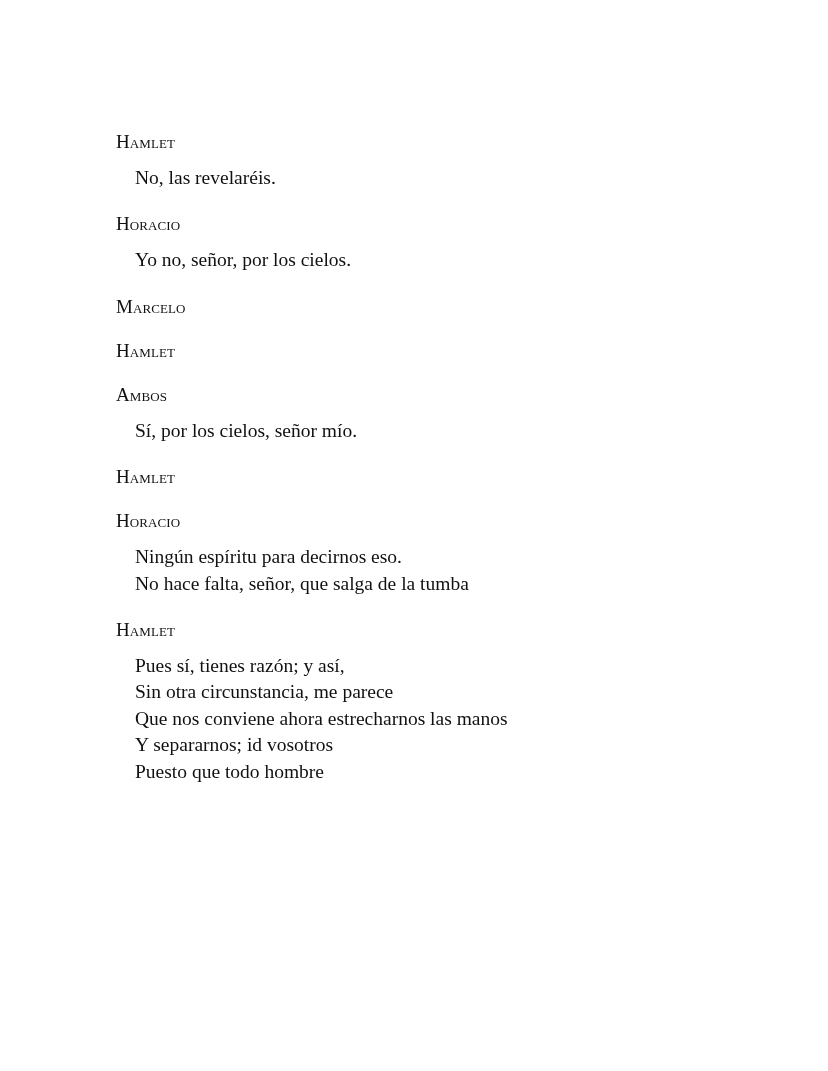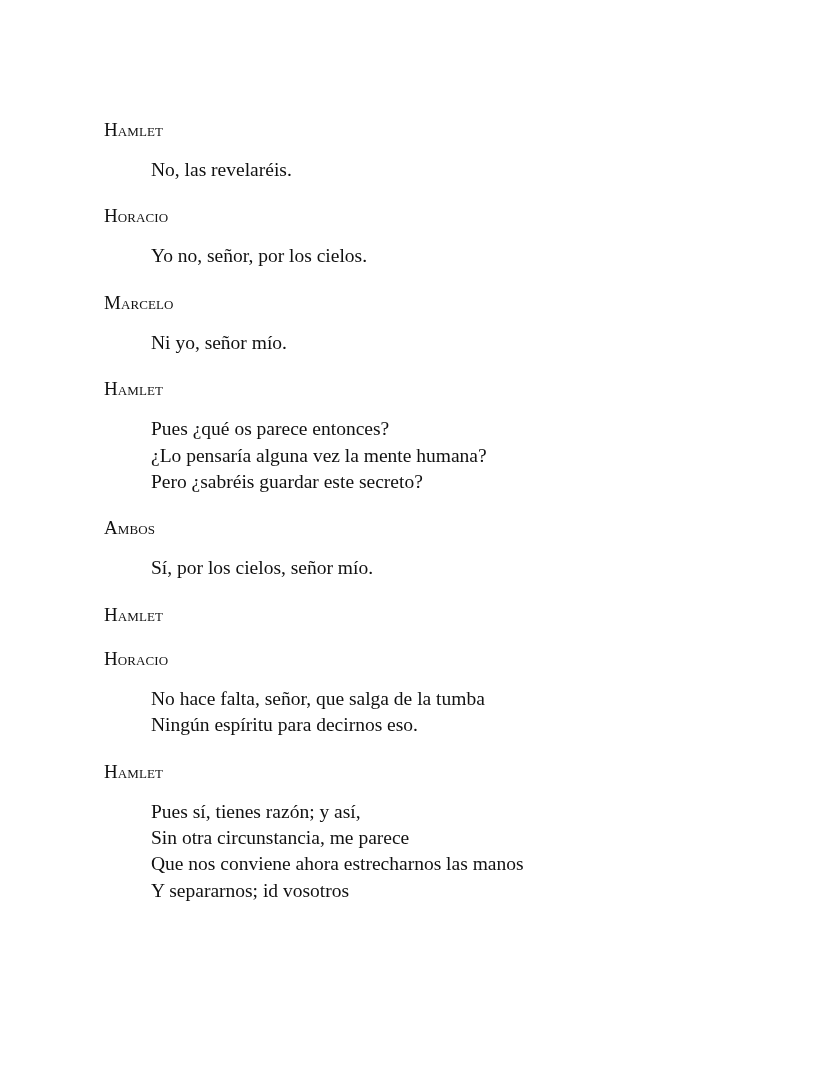--- a/index.html
+++ b/index.html
@@ -22,25 +22,25 @@
       width: 640px;
     }
     .speech {
       margin: 0 0 22px 0;
     }
     .speaker {
       font-variant: small-caps;
       font-size: 19px;
       line-height: 22px;
       height: 22px;
-      margin: 0;
+      margin: 12px;
       letter-spacing: 0.1px;
     }
     .lines {
-      margin: 16px;
+      margin: 0;
       padding-left: 31px;
     }
     .line {
       font-size: 19.5px;
       line-height: 26.4px;
       height: 26.4px;
       white-space: nowrap;
     }
   </style>
 </head>
@@ -57,58 +57,51 @@
 
   <div class="speech">
     <div class="speaker">Horacio</div>
     <div class="lines">
       <div class="line">Yo no, señor, por los cielos.</div>
     </div>
   </div>
 
   <div class="speech">
     <div class="speaker">Marcelo</div>
-    <div class="lines">
-      <div class="line">Ni yo, señor mío.</div>
-    </div>
   </div>
 
   <div class="speech">
     <div class="speaker">Hamlet</div>
-    <div class="lines">
-      <div class="line">Pues ¿qué os parece entonces?</div>
-      <div class="line">¿Lo pensaría alguna vez la mente humana?</div>
-      <div class="line">Pero ¿sabréis guardar este secreto?</div>
-    </div>
   </div>
 
   <div class="speech">
     <div class="speaker">Ambos</div>
     <div class="lines">
       <div class="line">Sí, por los cielos, señor mío.</div>
     </div>
   </div>
 
   <div class="speech">
     <div class="speaker">Hamlet</div>
     <div class="lines">
     </div>
   </div>
 
   <div class="speech">
     <div class="speaker">Horacio</div>
     <div class="lines">
+      <div class="line">Ningún espíritu para decirnos eso.</div>
       <div class="line">No hace falta, señor, que salga de la tumba</div>
-      <div class="line">Ningún espíritu para decirnos eso.</div>
     </div>
   </div>
 
   <div class="speech">
     <div class="speaker">Hamlet</div>
     <div class="lines">
       <div class="line">Pues sí, tienes razón; y así,</div>
       <div class="line">Sin otra circunstancia, me parece</div>
       <div class="line">Que nos conviene ahora estrecharnos las manos</div>
       <div class="line">Y separarnos; id vosotros</div>
+      <div class="line">Puesto que todo hombre</div>
     </div>
   </div>
 
 </div>
 
 </body></html>

